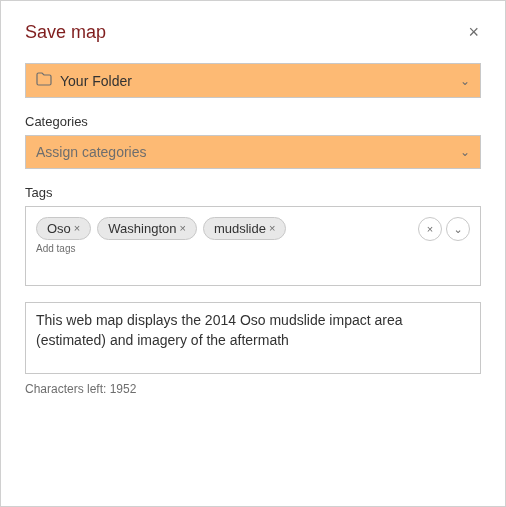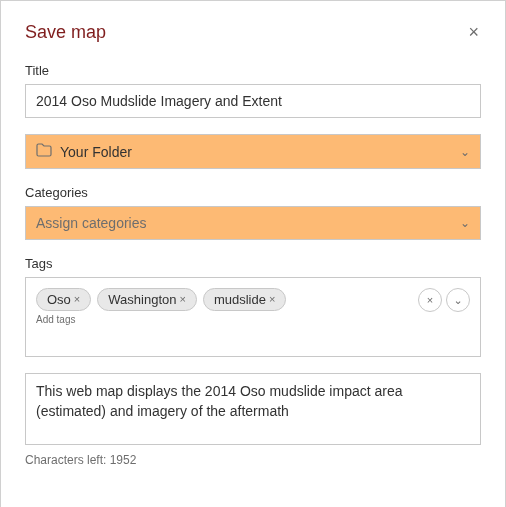--- a/index.html
+++ b/index.html
@@ -200,24 +200,20 @@
   </style>
 </head>
 <body>
 
 <div class="dialog">
   <div class="dialog-header">
     <h2 class="dialog-title">Save map</h2>
     <button class="close-btn">×</button>
   </div>
 
-  <div class="field-group">
-    <label class="field-label">Title</label>
-    <input type="text" class="text-input" value="2014 Oso Mudslide Imagery and Extent" style="">
-  </div>
 
   <div class="field-group">
     <div class="select-wrapper">
       <span class="folder-icon">
         <svg width="16" height="14" viewBox="0 0 16 14" fill="none" xmlns="http://www.w3.org/2000/svg">
           <path d="M1 2.5C1 1.67 1.67 1 2.5 1H6L8 3H13.5C14.33 3 15 3.67 15 4.5V11.5C15 12.33 14.33 13 13.5 13H2.5C1.67 13 1 12.33 1 11.5V2.5Z" stroke="#6e6e6e" stroke-width="1.2" fill="none"></path>
         </svg>
       </span>
       <span class="select-text">Your Folder</span>
       <span class="chevron-icon">⌄</span>

